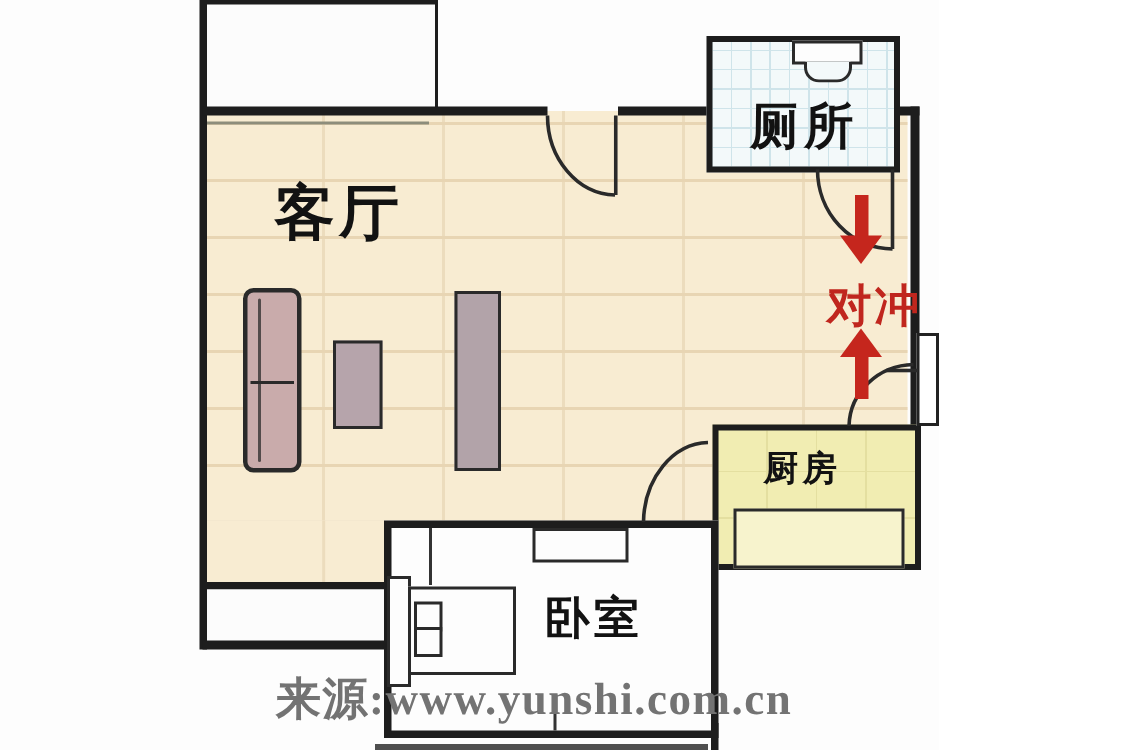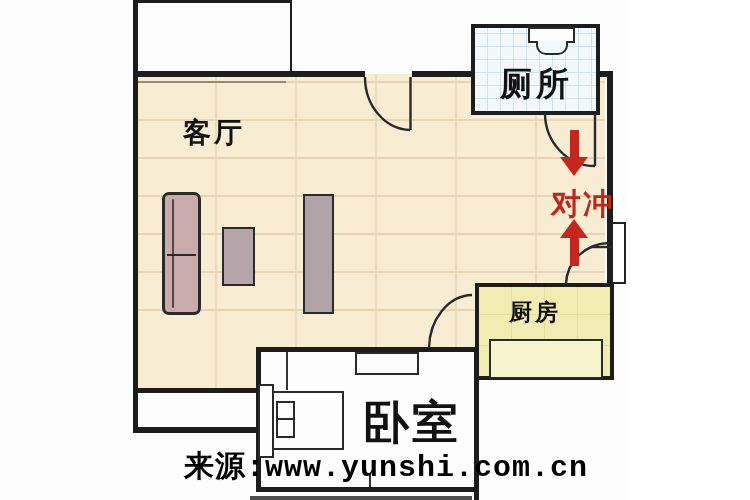--- a/index.html
+++ b/index.html
@@ -1,19 +1,19 @@
 <!DOCTYPE html>
 <html><head>
 <meta charset="utf-8">
 <style>
   html,body{margin:0;padding:0;background:#fff;}
   #stage{
     position:relative;width:626px;height:500px;overflow:hidden;
     background:#fdfdfd;
-    font-family:Liberation Mono, monospace;
+    font-family:Liberation Serif, serif;
   }
   .abs{position:absolute;}
   
   .floor{
     background-color:#f8ecd2;
     background-image:
       repeating-linear-gradient(0deg, rgba(226,206,170,0) 0 36px, #e8d5b3 36px 38px),
       repeating-linear-gradient(90deg, rgba(226,206,170,0) 0 78px, #ecdcbd 78px 80px);
   }
   
@@ -38,21 +38,21 @@
   .white-box{background:#fcfcfc;}
   .outline2{border:2px solid #2a2a2a;background:#fdfdfd;}
   
   .mauve{border:2px solid #2a2a2a;}
   .sofa{background:#c9abab;border:3px solid #2a2a2a;border-radius:7px;}
   .sofa .mid{position:absolute;left:2px;right:2px;top:50%;height:2px;background:#2a2a2a;}
   .sofa .bevel{position:absolute;left:7px;top:4px;bottom:4px;width:2px;background:rgba(42,42,42,.75);border-radius:2px;}
   
   .cjk{color:#121212;font-weight:bold;letter-spacing:3px;white-space:nowrap;}
   .red-label{color:#c0261e;font-weight:bold;letter-spacing:2px;margin-left:10px;}
-  .watermark{color:#000000;font-weight:bold;letter-spacing:1px;white-space:nowrap;}
+  .watermark{color:#737373;font-weight:bold;letter-spacing:1px;white-space:nowrap;}
   
   .arrow-shaft{background:#c5261d;}
   .tri-down{width:0;height:0;border-left:14px solid transparent;border-right:14px solid transparent;border-top:19px solid #c5261d;}
   .tri-up{width:0;height:0;border-left:14px solid transparent;border-right:14px solid transparent;border-bottom:19px solid #c5261d;}
   svg.overlay{position:absolute;left:0;top:0;pointer-events:none;}
 </style>
 </head>
 <body>
 
 <div id="stage">
@@ -83,29 +83,29 @@
   <div class="abs bedroom-room" style="left:256px;top:347px;width:213px;height:135px;"></div>
   <div class="abs wall" style="left:474px;top:482px;width:5px;height:18px;"></div>
   <div class="abs wall" style="left:250px;top:496px;width:222px;height:4px;background:#4f4f4f;"></div>
   <div class="abs outline2" style="left:355px;top:352px;width:60px;height:19px;"></div>
   <div class="abs" style="left:286px;top:352px;width:2px;height:38px;background:#333;"></div>
   <div class="abs" style="left:369px;top:474px;width:2px;height:13px;background:#333;"></div>
   <div class="abs outline2" style="left:258px;top:384px;width:12px;height:70px;"></div>
   <div class="abs outline2" style="left:272px;top:391px;width:68px;height:55px;"></div>
   <div class="abs outline2" style="left:276px;top:401px;width:15px;height:16px;"></div>
   <div class="abs outline2" style="left:276px;top:418px;width:15px;height:16px;"></div>
-  <div class="abs cjk" style="left:363px;top:392px;font-size:46px;">卧室</div>
+  <div class="abs cjk" style="left:363px;top:392px;font-size:30px;">卧室</div>
 
   <div class="abs sofa" style="left:162px;top:192px;width:33px;height:117px;">
     <div class="bevel"></div>
     <div class="mid"></div>
   </div>
   <div class="abs mauve" style="left:222px;top:227px;width:29px;height:55px;background:#b6a4ab;"></div>
   <div class="abs mauve" style="left:303px;top:194px;width:27px;height:116px;background:#b2a3a9;"></div>
-  <div class="abs cjk" style="left:183px;top:114px;font-size:28px;">客厅</div>
+  <div class="abs cjk" style="left:183px;top:114px;font-size:40px;">客厅</div>
 
   <div class="abs" style="left:611px;top:222px;width:11px;height:58px;border:2px solid #222;background:#fff;"></div>
 
   <svg class="overlay" width="750" height="500" viewBox="0 0 750 500">
     <g stroke="#2a2a2a" stroke-width="2.4" fill="none">
       <path d="M 410.5 77 L 410.5 130"></path>
       <path d="M 365 77 A 46 53 0 0 0 410 130"></path>
       <path d="M 595 113 L 595 166"></path>
       <path d="M 545 113 A 50 53 0 0 0 595 166"></path>
       <path d="M 566 284 A 44 42 0 0 1 609 243"></path>

